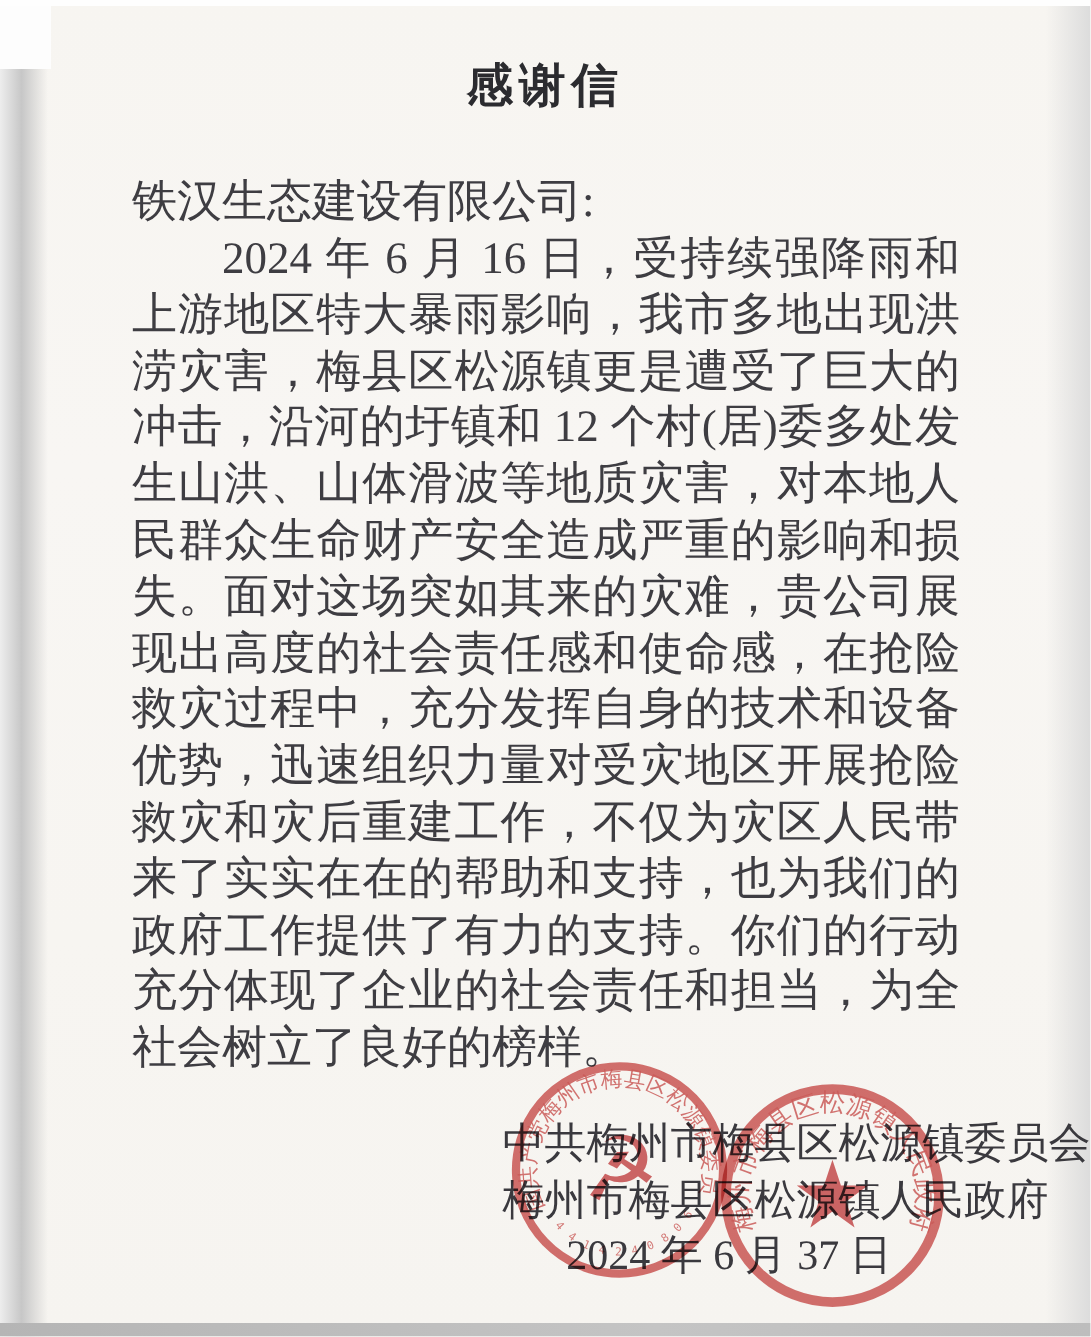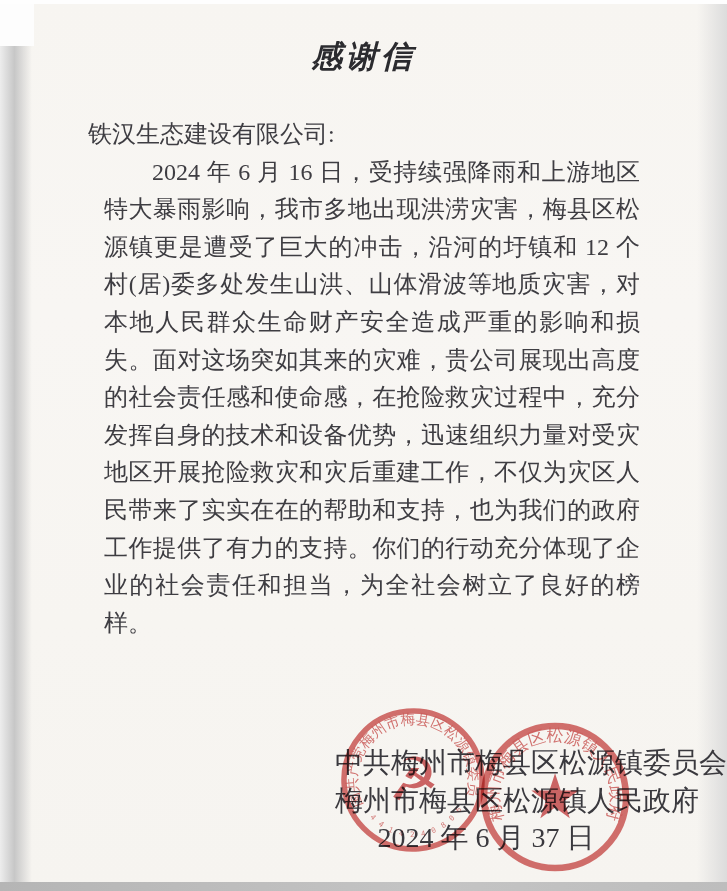--- a/index.html
+++ b/index.html
@@ -34,29 +34,28 @@
   }
   .edge-top{
     position:absolute;left:0;top:0;width:727px;height:4px;background:#fefefe;
     pointer-events:none;
   }
 
   .doc-title{
     position:absolute;left:0;top:36px;width:727px;margin:0;
     text-align:center;font-size:31px;font-weight:bold;letter-spacing:4px;
     color:#2b2b2f;
-    font-style:italic;
   }
   .letter-body{
     position:absolute;left:88px;top:116px;width:552px;
-    font-size:24px;line-height:37.6px;color:#3e3d42;
+    font-size:30px;line-height:37.6px;color:#3e3d42;
     text-align:justify;
   }
   .letter-body p{margin:0;}
-  .letter-body p.indent{text-indent:2em;margin-left:16px;}
+  .letter-body p.indent{text-indent:2em;}
 
   .signature{
     position:absolute;left:335px;top:744px;width:302px;
     text-align:center;font-size:28px;line-height:37.5px;color:#3a393e;
   }
   .signature .sig-line{white-space:nowrap;}
 
   .seal{
     position:absolute;width:160px;height:160px;
     mix-blend-mode:multiply;opacity:.84;pointer-events:none;

